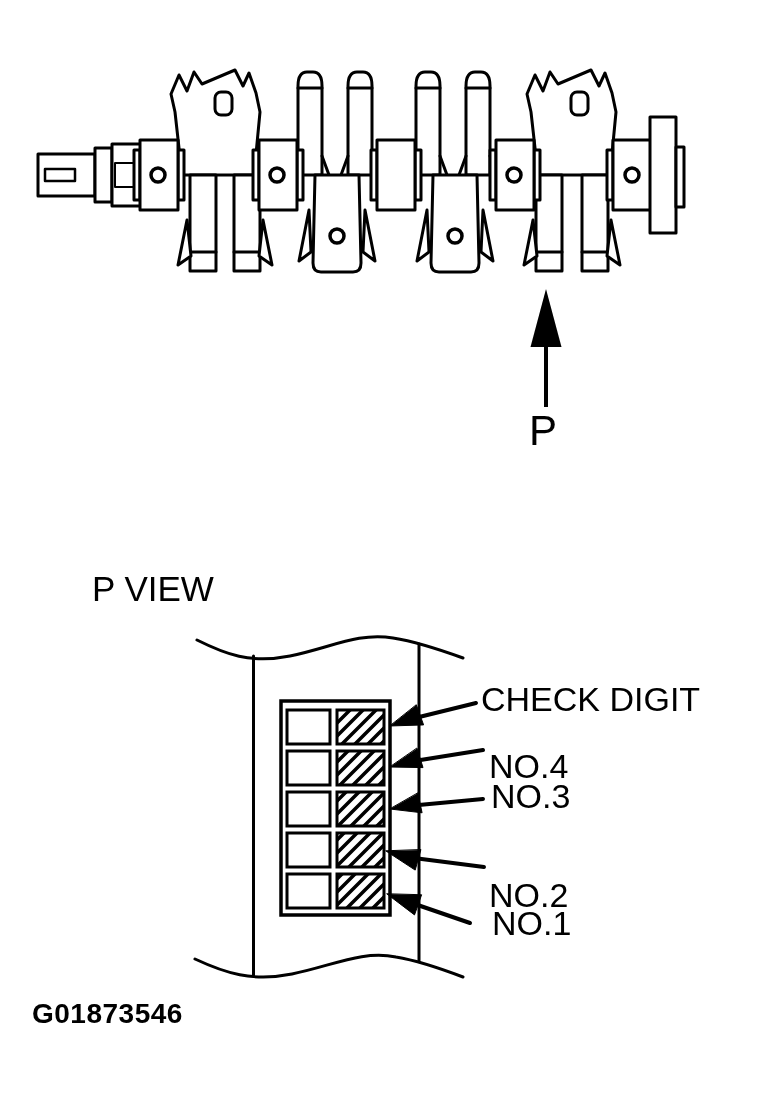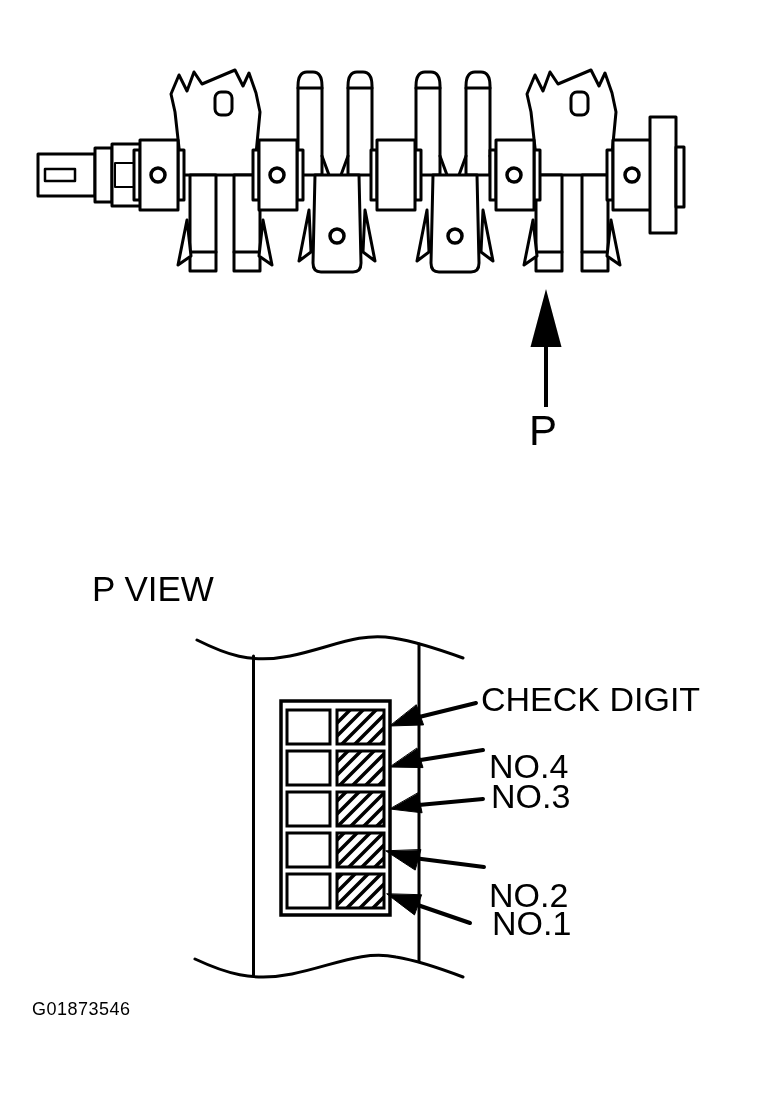--- a/index.html
+++ b/index.html
@@ -18,21 +18,21 @@
   }
   .abs { position: absolute; }
   .label {
     position: absolute;
     line-height: 1;
     white-space: nowrap;
     color: #000;
   }
   #p-view-title   { left: 92px;  top: 571px; font-size: 35px; }
   #p-pointer-label{ left: 529px; top: 410px; font-size: 42px; }
-  #figure-id      { left: 32px;  top: 1000px; font-size: 18px; font-weight: normal; letter-spacing: 0.5px; }
+  #figure-id      { left: 32px;  top: 1000px; font-size: 28px; font-weight: bold; letter-spacing: 0.5px; }
   .callout-label  { font-size: 34px; }
   #callout-check-digit { left: 481px; top: 682px; }
   #callout-no4         { left: 489px; top: 749px; }
   #callout-no3         { left: 491px; top: 779px; }
   #callout-no2         { left: 489px; top: 846px; margin-top: 32px; }
   #callout-no1         { left: 492px; top: 906px; }
   svg { display: block; }
 </style>
 </head>
 <body>

